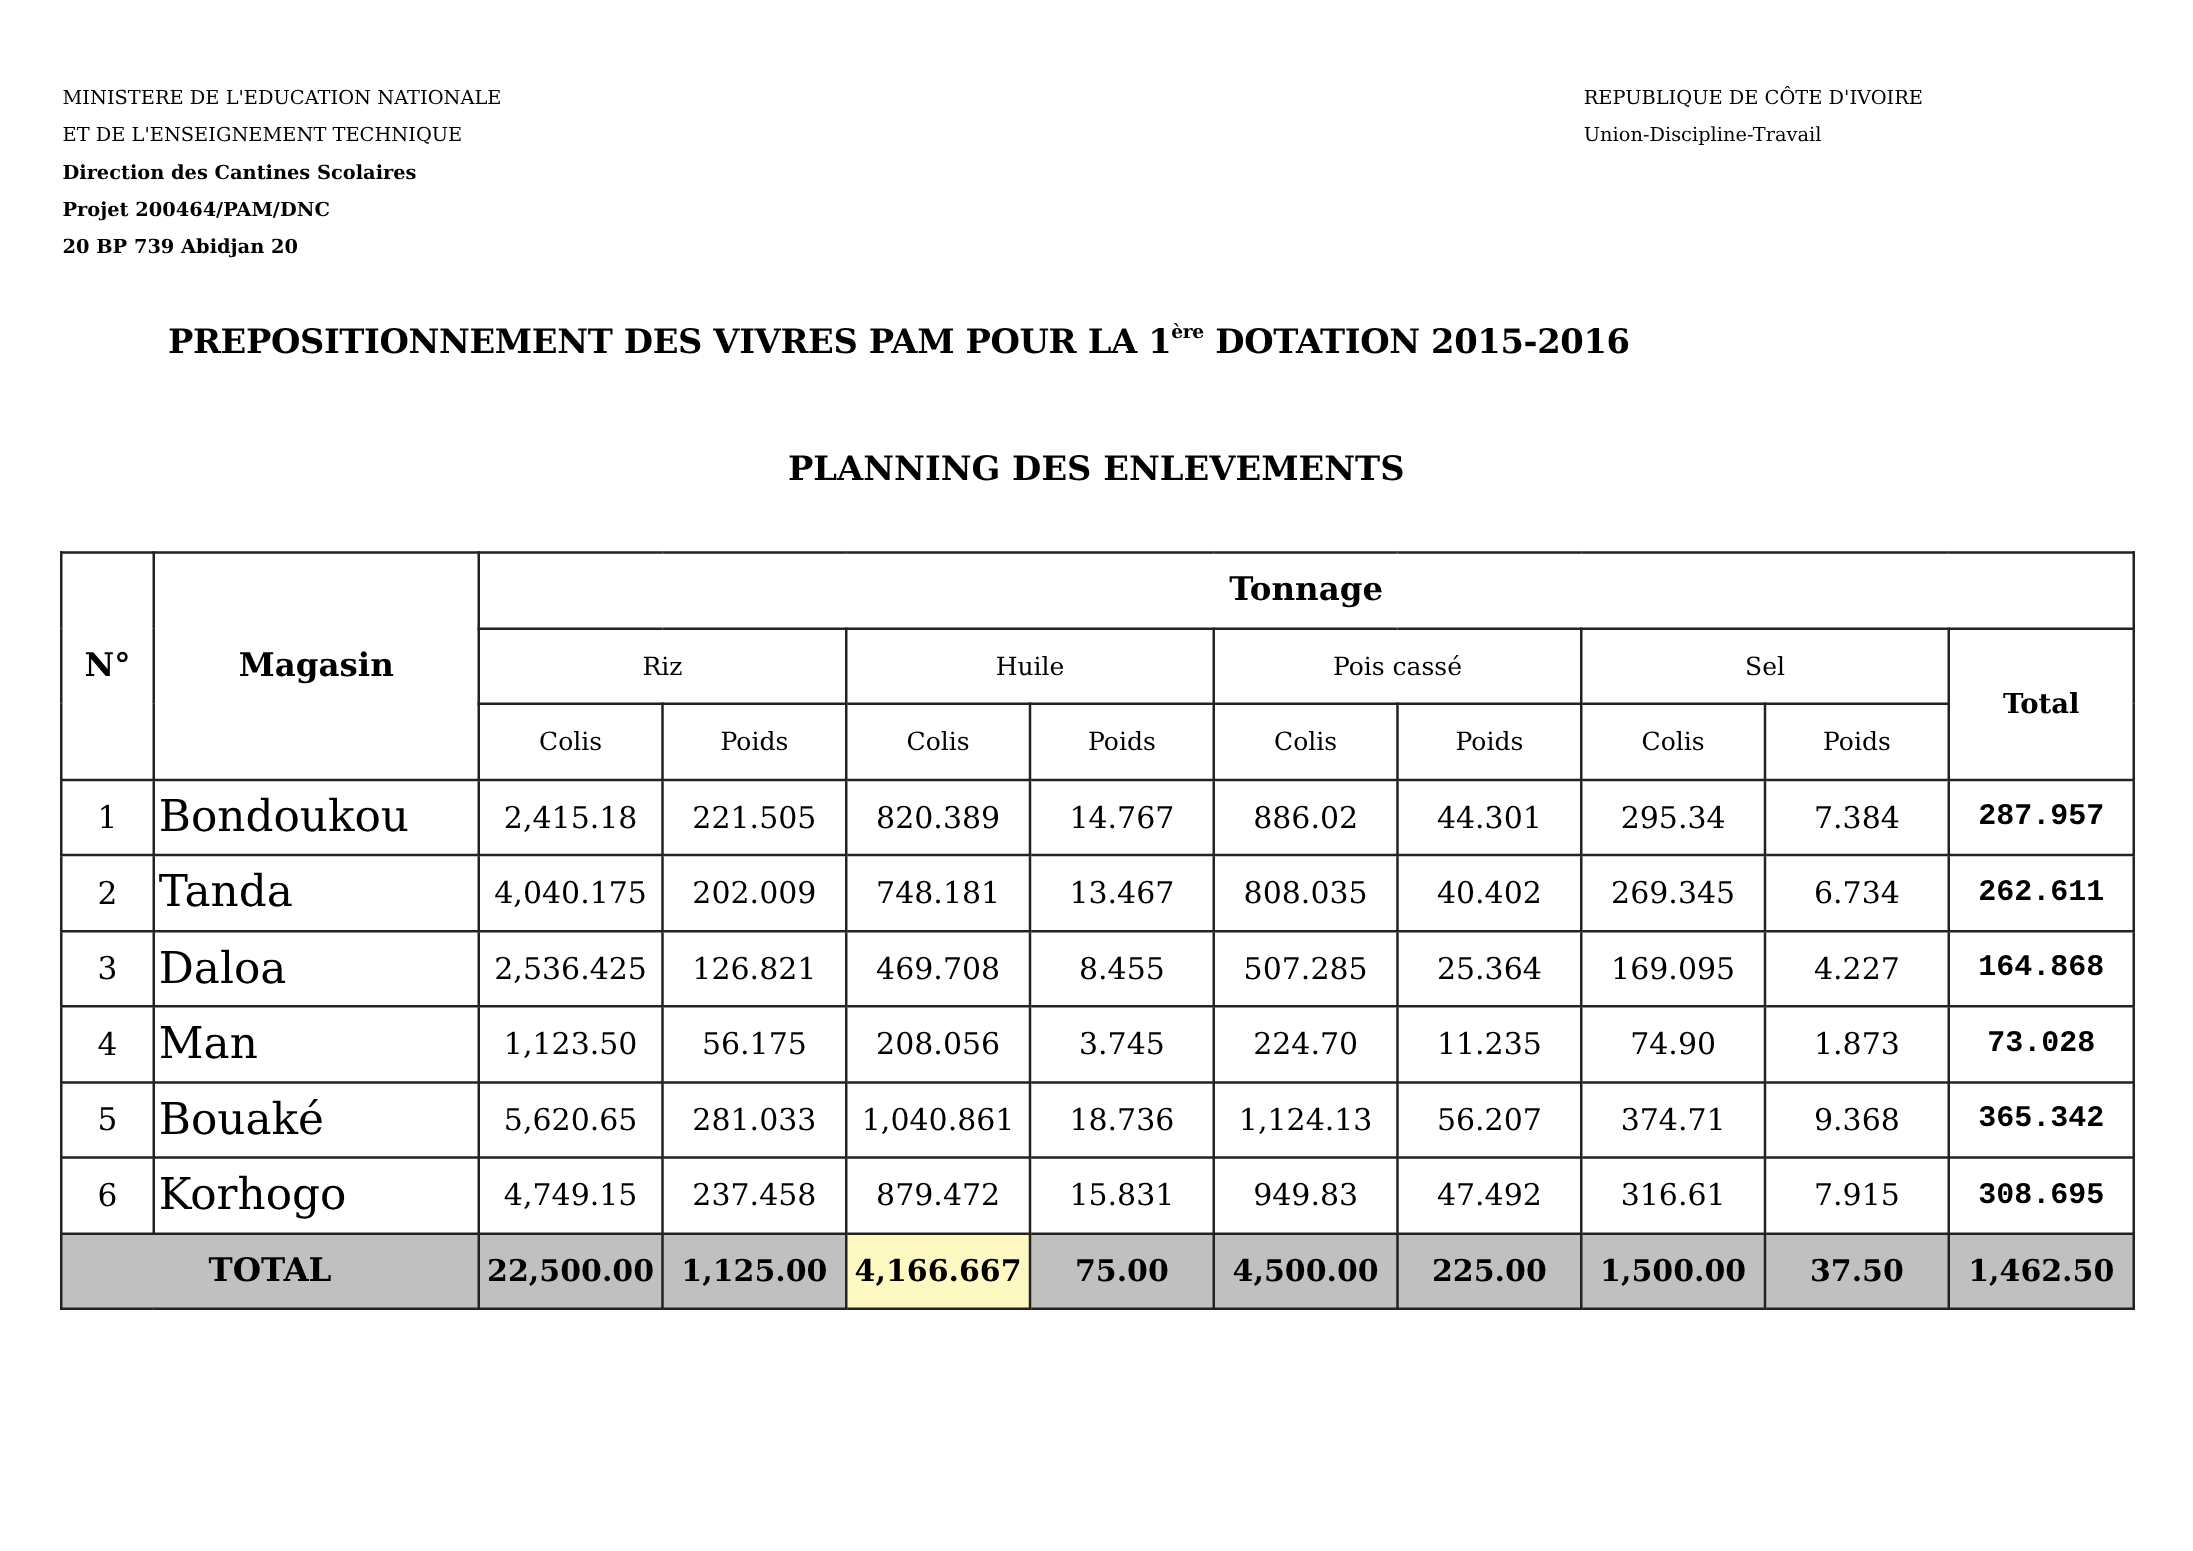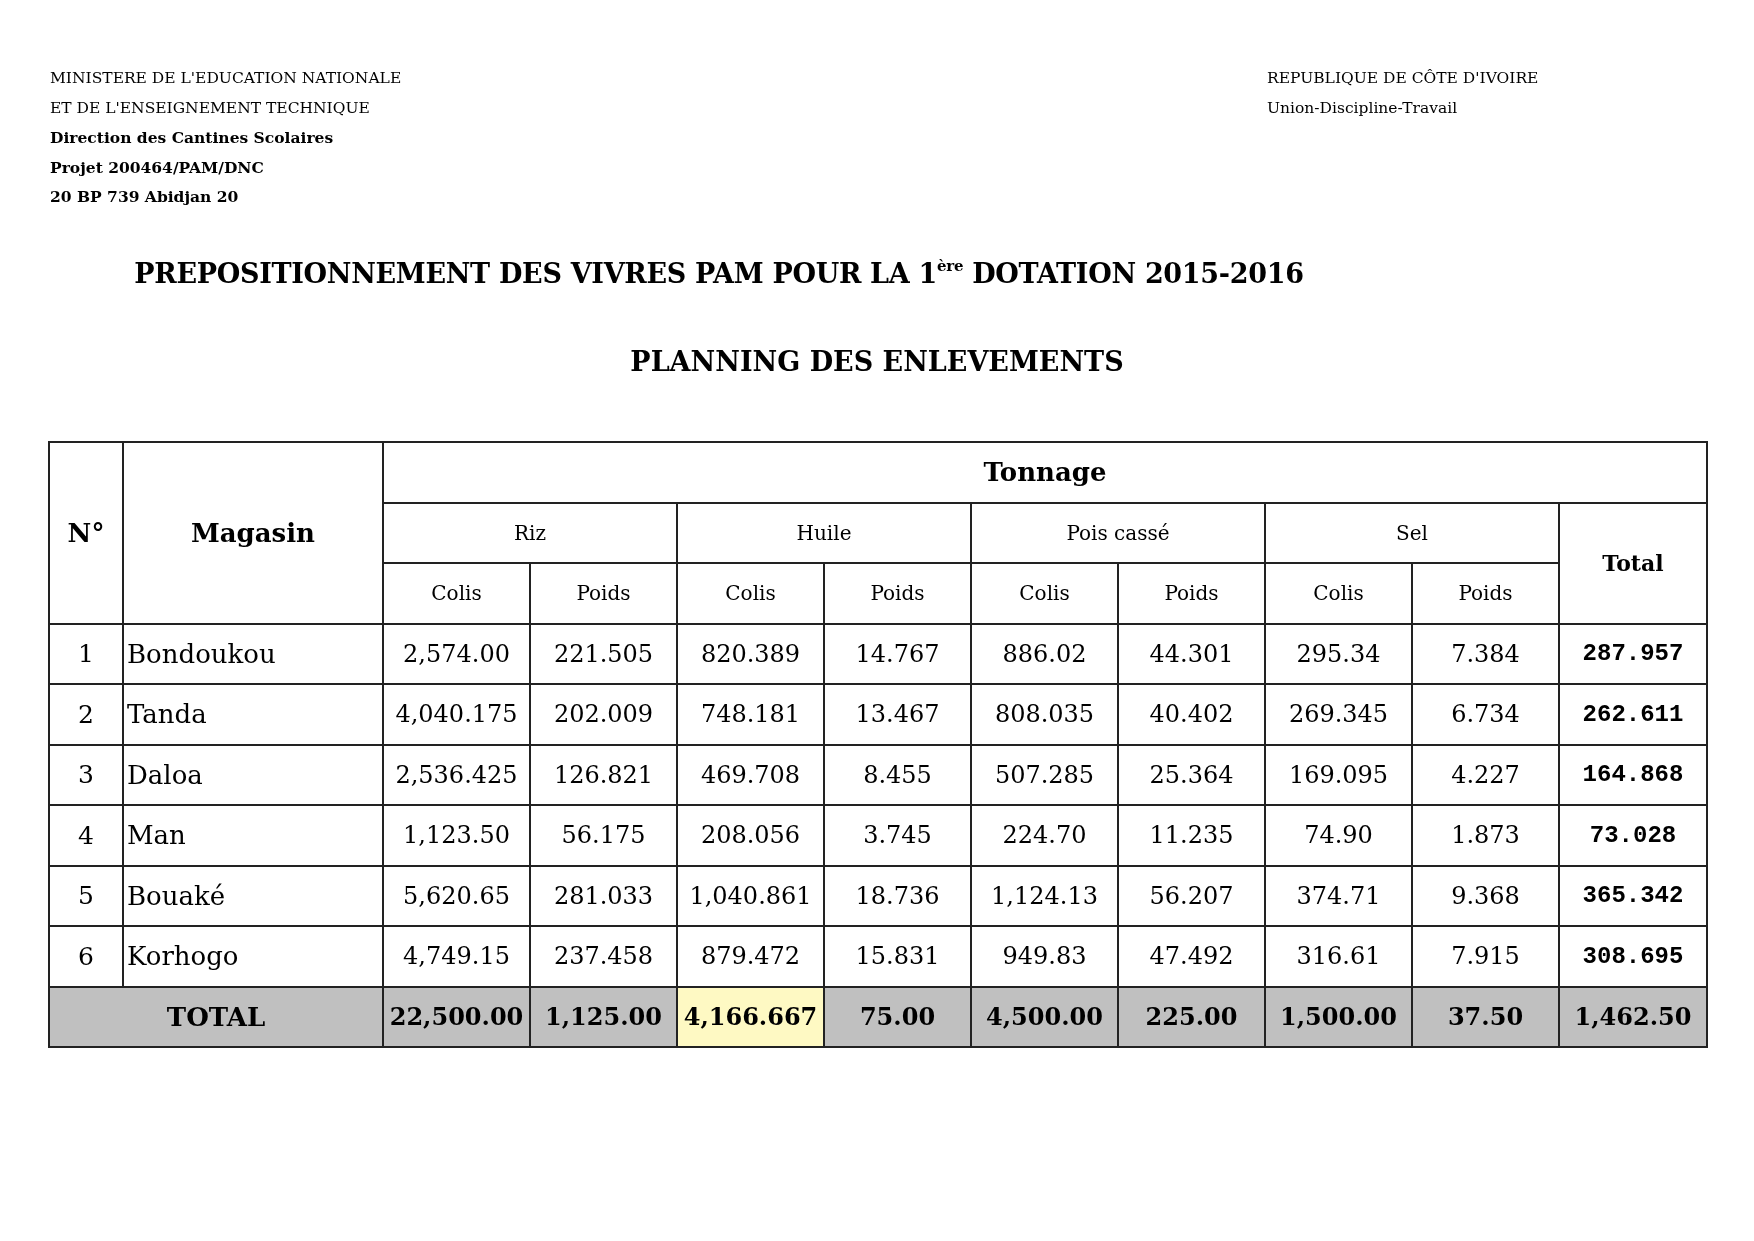--- a/index.html
+++ b/index.html
@@ -2,29 +2,29 @@
 <html><head>
 <meta charset="utf-8">
 <style>
   html,body{margin:0;padding:0;background:#fff;}
   body{width:1754px;height:1241px;position:relative;overflow:hidden;font-family:"DejaVu Serif","Liberation Serif",serif;color:#000;}
   .hdr-left{position:absolute;left:50px;top:64px;font-size:15.5px;line-height:29.5px;}
   .hdr-right{position:absolute;left:1267px;top:64px;font-size:15.5px;line-height:29.5px;}
   .hdr-left .b{font-weight:bold;}
   .title{position:absolute;left:0;width:1438px;top:258px;text-align:center;font-weight:bold;font-size:27px;letter-spacing:-0.3px;}
   .title sup{font-size:15px;position:relative;top:-2px;}
-  .subtitle{position:absolute;left:0;width:1754px;top:346px;text-align:center;font-weight:bold;font-size:27px;}
+  .subtitle{position:absolute;left:0;width:1754px;top:360px;text-align:center;font-weight:bold;font-size:27px;}
   table{position:absolute;left:48px;top:441px;border-collapse:collapse;table-layout:fixed;}
   td,th{border:2px solid #222;text-align:center;vertical-align:middle;padding:0;height:58.5px;font-weight:normal;}
   th{font-size:20px;margin-left:20px;}
   th.big{font-size:26px;font-weight:bold;}
   th.tonnage{font-size:26px;font-weight:bold;}
   th.tot{font-size:22px;font-weight:bold;}
   td{font-size:24px;}
-  td.name{text-align:left;padding-left:3px;font-size:26px;}
+  td.name{text-align:left;padding-left:3px;font-size:35px;}
   td.num{font-size:24px;}
   td.n{font-size:25px;}
   td.total{font-weight:bold;font-family:Liberation Mono, monospace;}
   tr.sum td{background:#c0c0c0;font-weight:bold;font-size:24px;}
   tr.sum td.lbl{font-size:26px;}
 </style>
 </head>
 <body>
 
 <div class="hdr-left">
@@ -79,21 +79,21 @@
       <th>Colis</th>
       <th>Poids</th>
       <th>Colis</th>
       <th>Poids</th>
     </tr>
   </thead>
   <tbody id="tbody">
       <tr>
         <td class="n">1</td>
         <td class="name">Bondoukou</td>
-        <td class="num">2,574.00</td>
+        <td class="num">2,415.18</td>
         <td class="num">221.505</td>
         <td class="num">820.389</td>
         <td class="num">14.767</td>
         <td class="num">886.02</td>
         <td class="num">44.301</td>
         <td class="num">295.34</td>
         <td class="num">7.384</td>
         <td class="num total">287.957</td>
       </tr>
       <tr>

